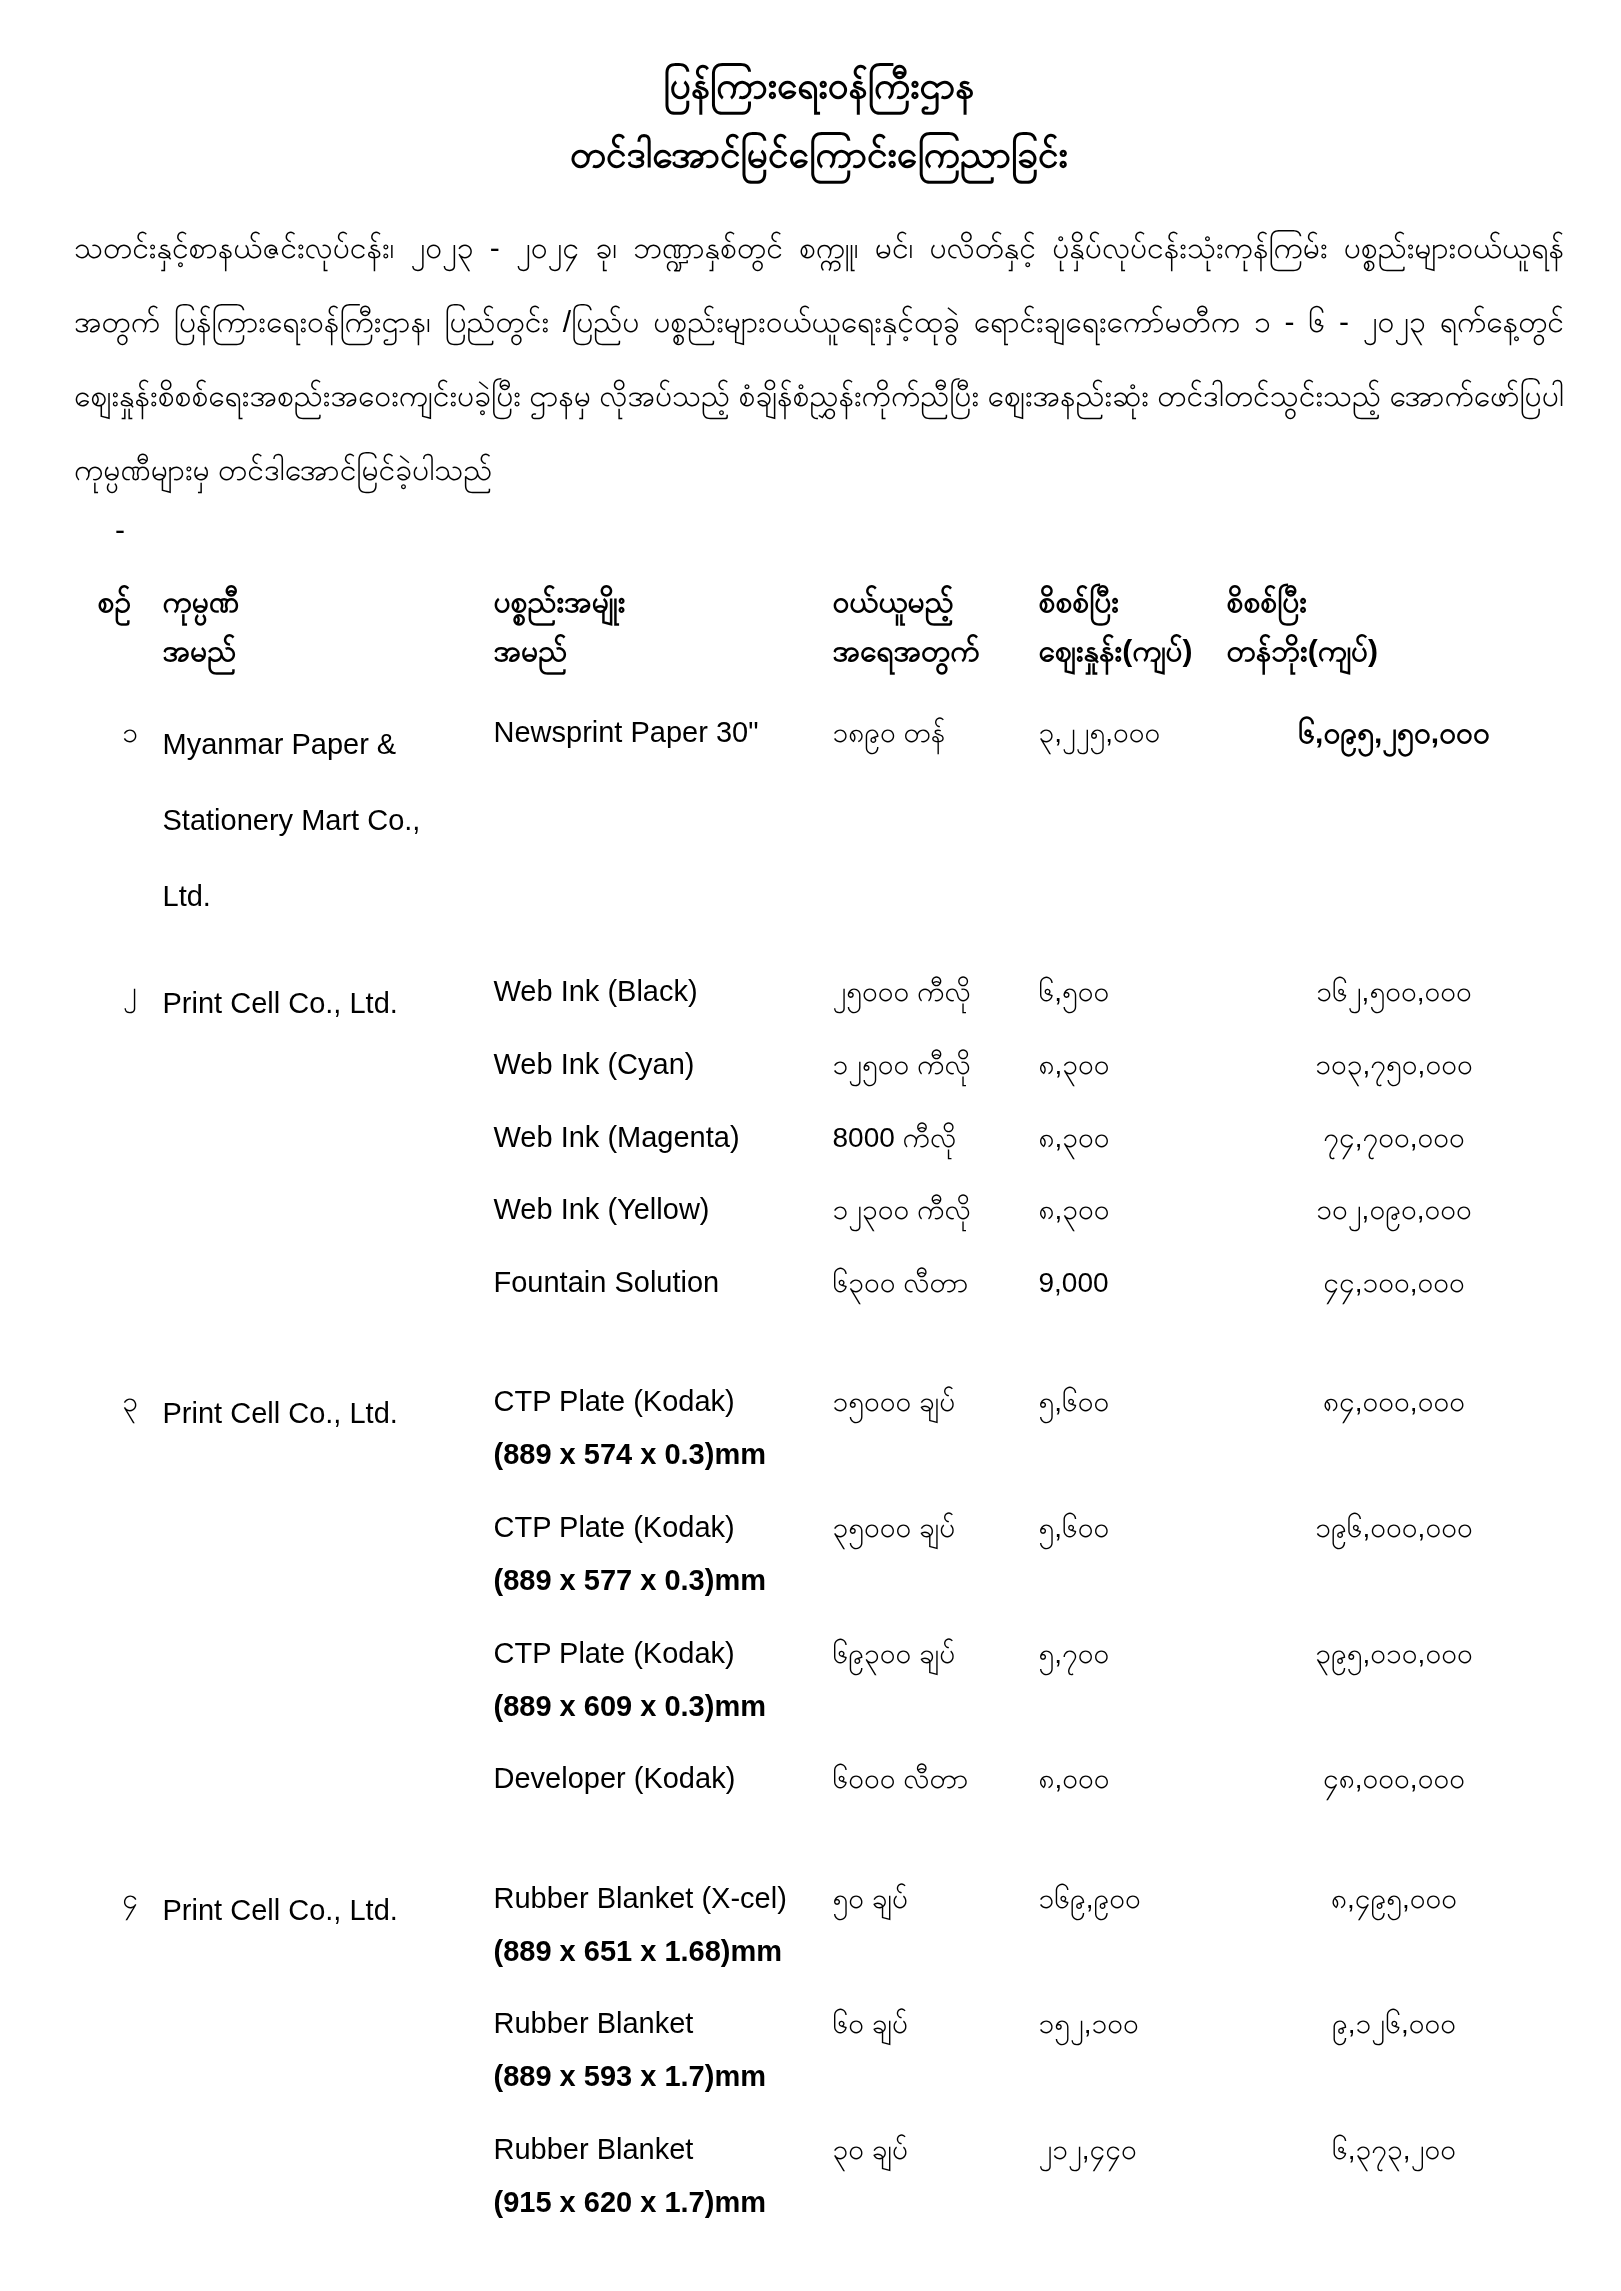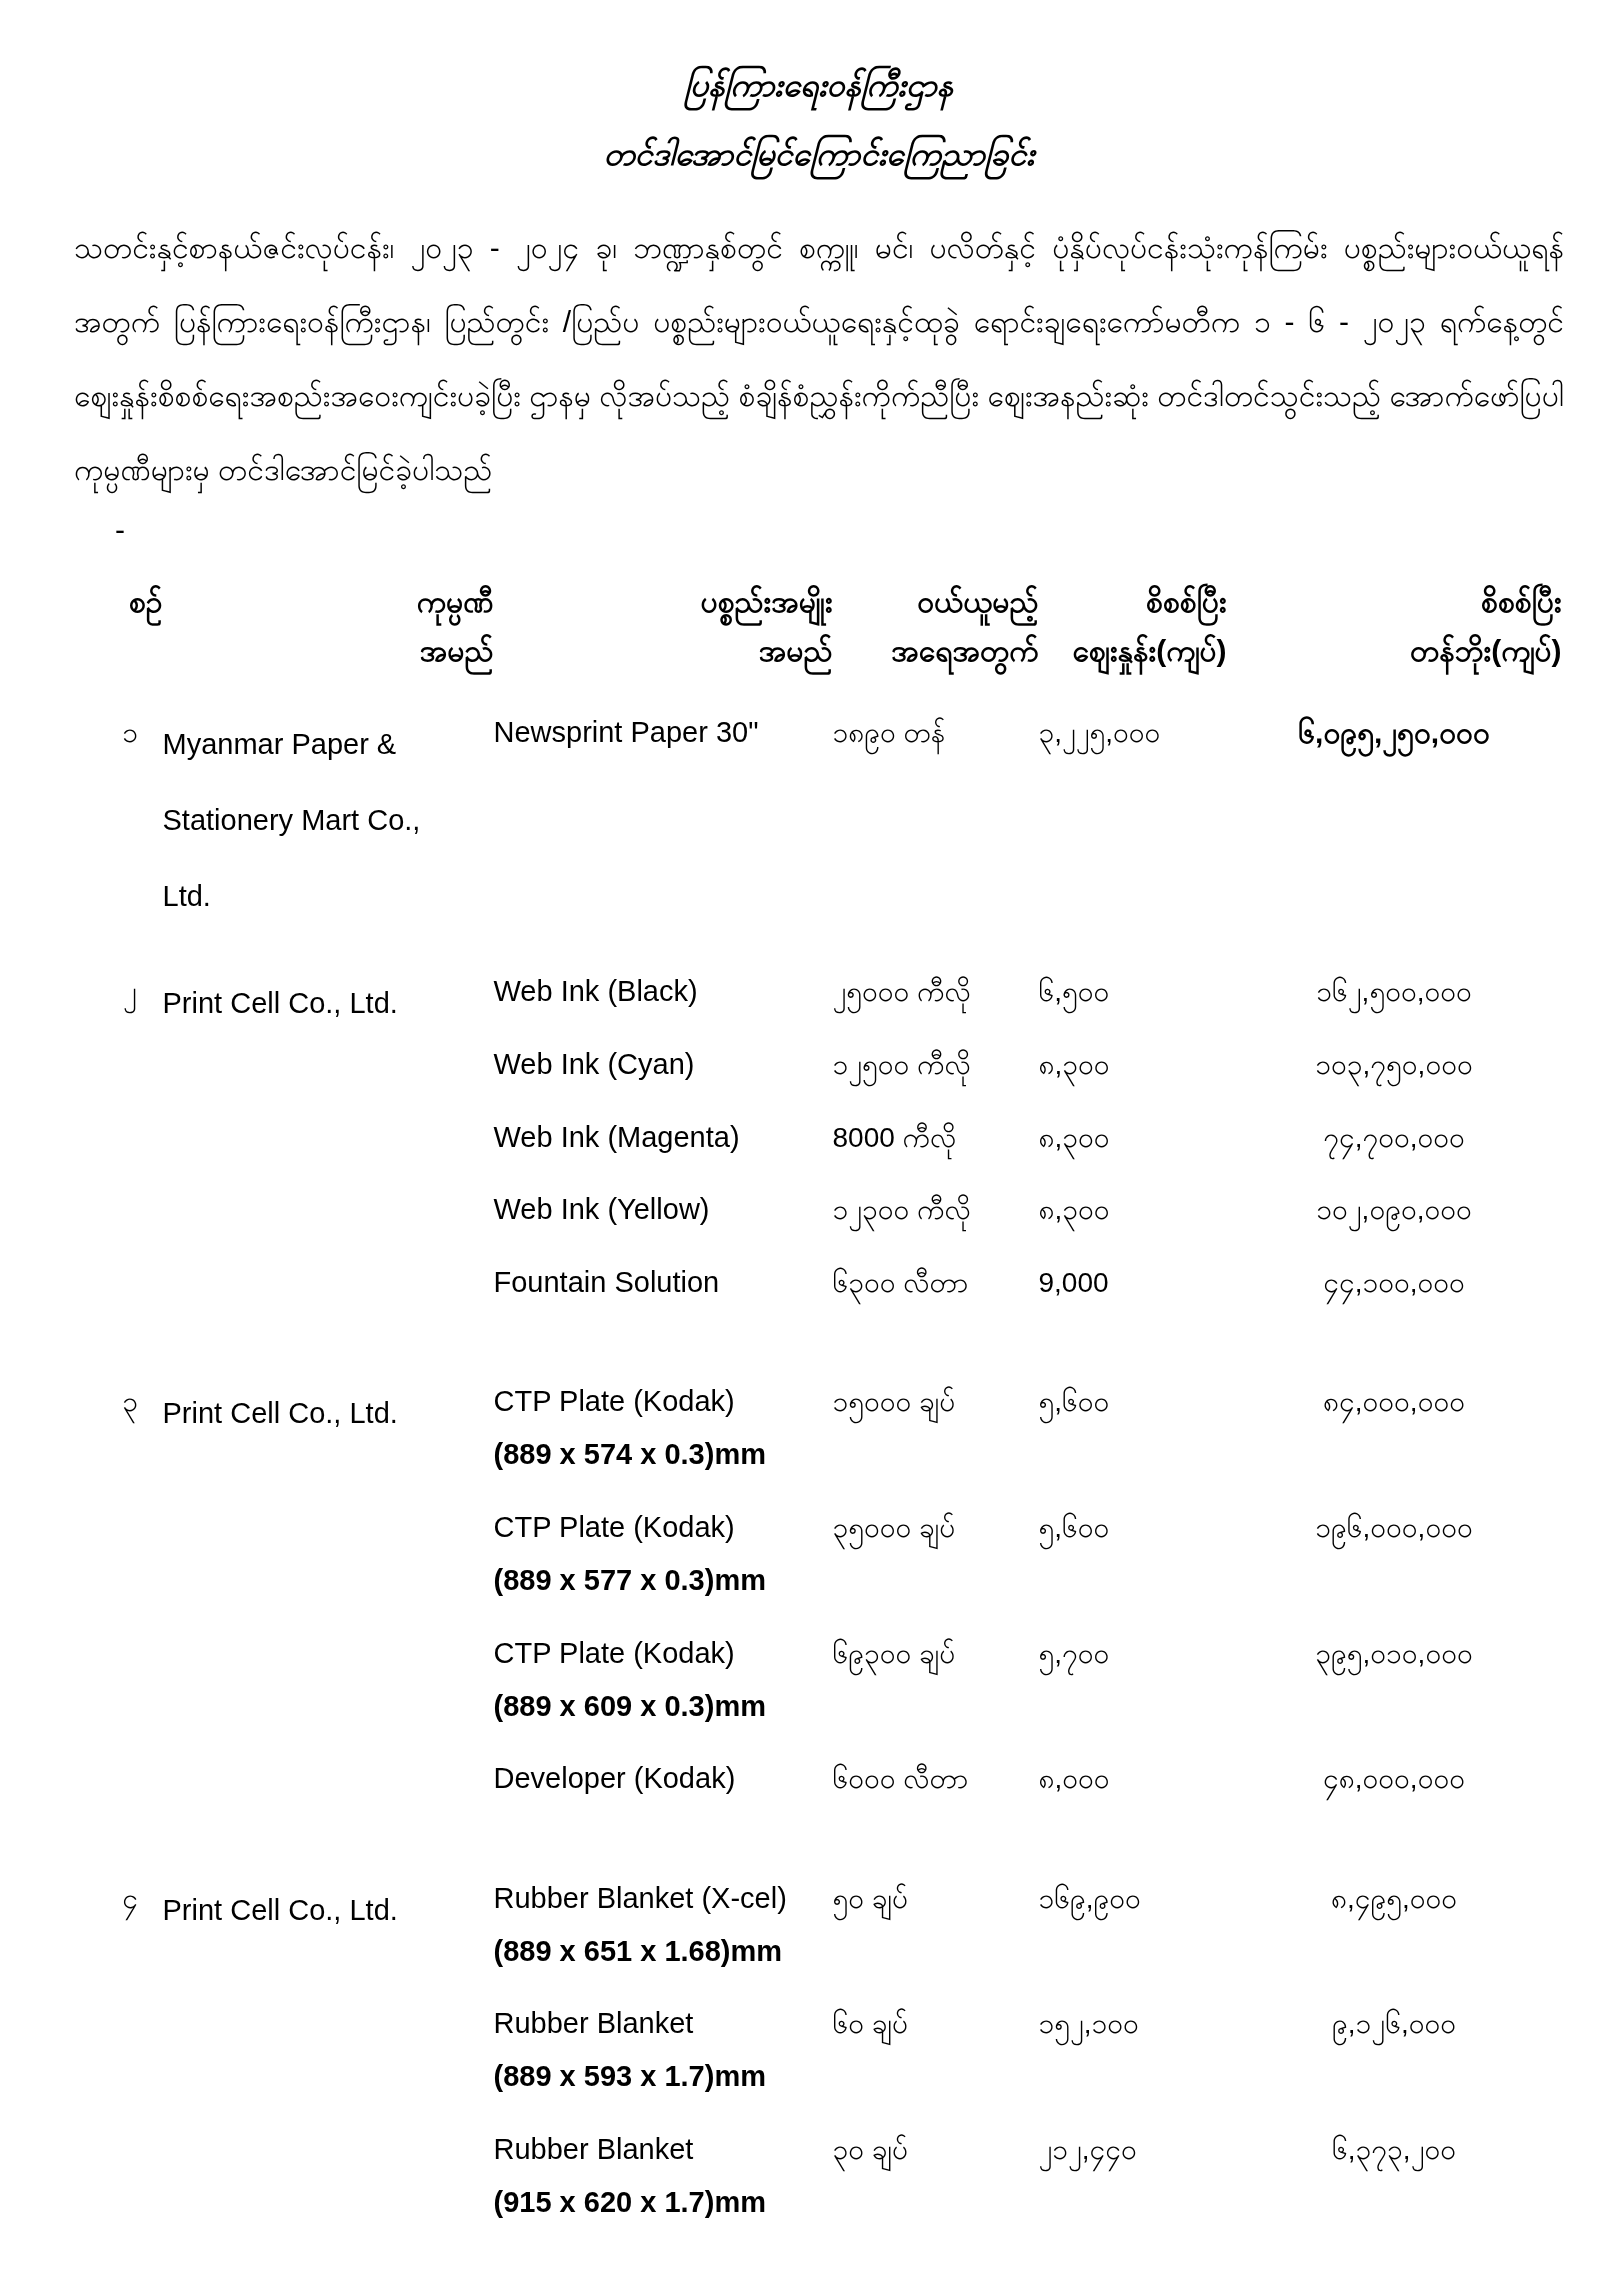--- a/index.html
+++ b/index.html
@@ -3,35 +3,35 @@
 <meta charset="utf-8">
 <style>
   html,body{margin:0;padding:0;background:#ffffff;color:#000000;}
   body{
     width:1621px;height:2292px;overflow:hidden;
     font-family:"Liberation Sans","DejaVu Sans",sans-serif;
   }
   .doc{padding:51px 57px 0 74px;}
 
   .title-block{text-align:center;}
-  .title-line{font-weight:bold;font-size:32px;line-height:69px;font-style:italic;}
+  .title-line{font-weight:bold;font-size:37px;line-height:69px;}
 
   .intro{margin-top:21.6px;font-size:30px;line-height:74px;text-align:justify;text-justify:inter-word;}
   .intro-dash{font-size:30px;line-height:45px;padding-left:41px;}
 
   table.tender{border-collapse:collapse;table-layout:fixed;width:1464px;margin:25.5px 0 0 23.5px;}
   col.c-no{width:65px;}
   col.c-company{width:331px;}
   col.c-item{width:339px;}
   col.c-qty{width:206px;}
   col.c-price{width:188px;}
   col.c-value{width:335px;}
 
   th,td{vertical-align:top;padding:0;}
-  thead th{font-weight:bold;font-size:30px;line-height:49px;text-align:right;padding-bottom:31px;}
+  thead th{font-weight:bold;font-size:30px;line-height:49px;text-align:left;padding-bottom:31px;}
   thead th .hline{display:block;}
 
   td{font-size:29px;line-height:53px;}
   td.no{text-align:center;font-size:28px;}
   td.company{line-height:76px;padding-right:69px;}
   td.item{padding-right:13.7px;}
   td.item .item-name{display:block;}
   td.item .item-dims{display:block;font-weight:bold;}
   td.qty{padding-right:9.8px;white-space:nowrap;font-size:28px;}
   td.price{text-align:left;white-space:nowrap;font-size:28px;}

